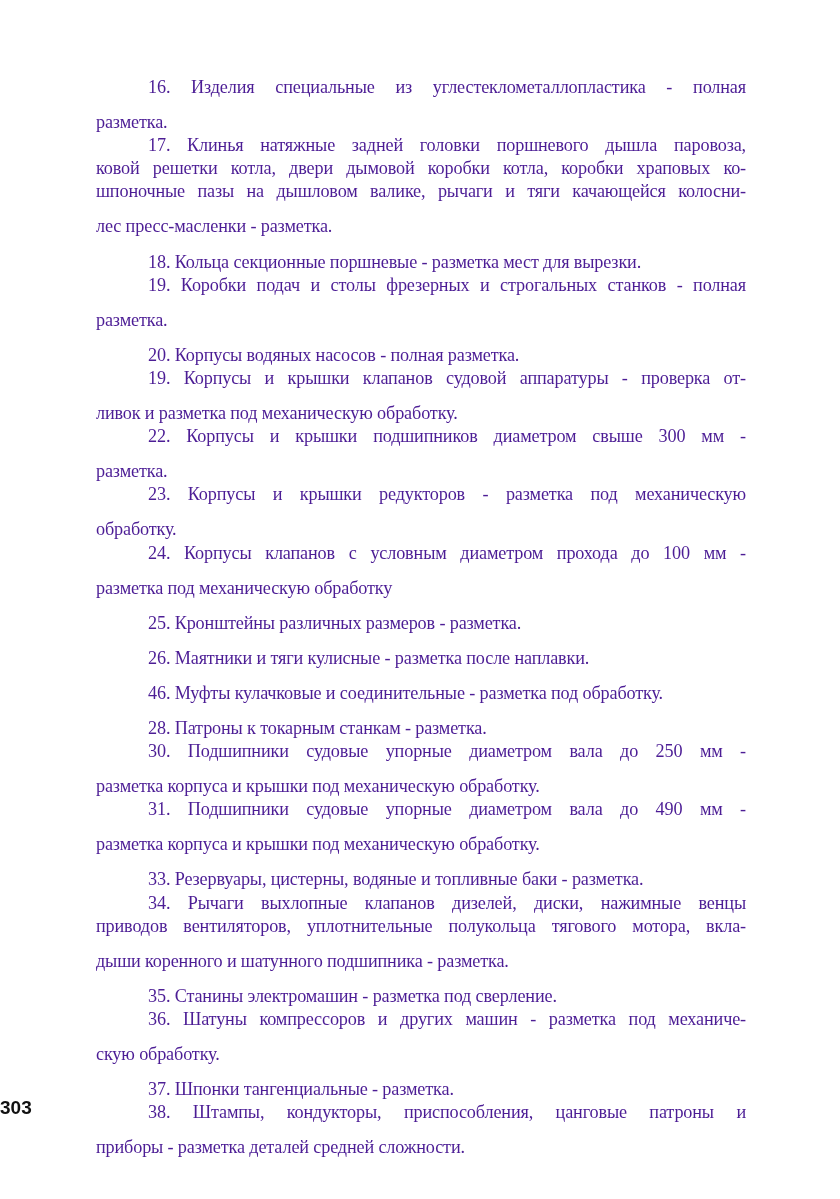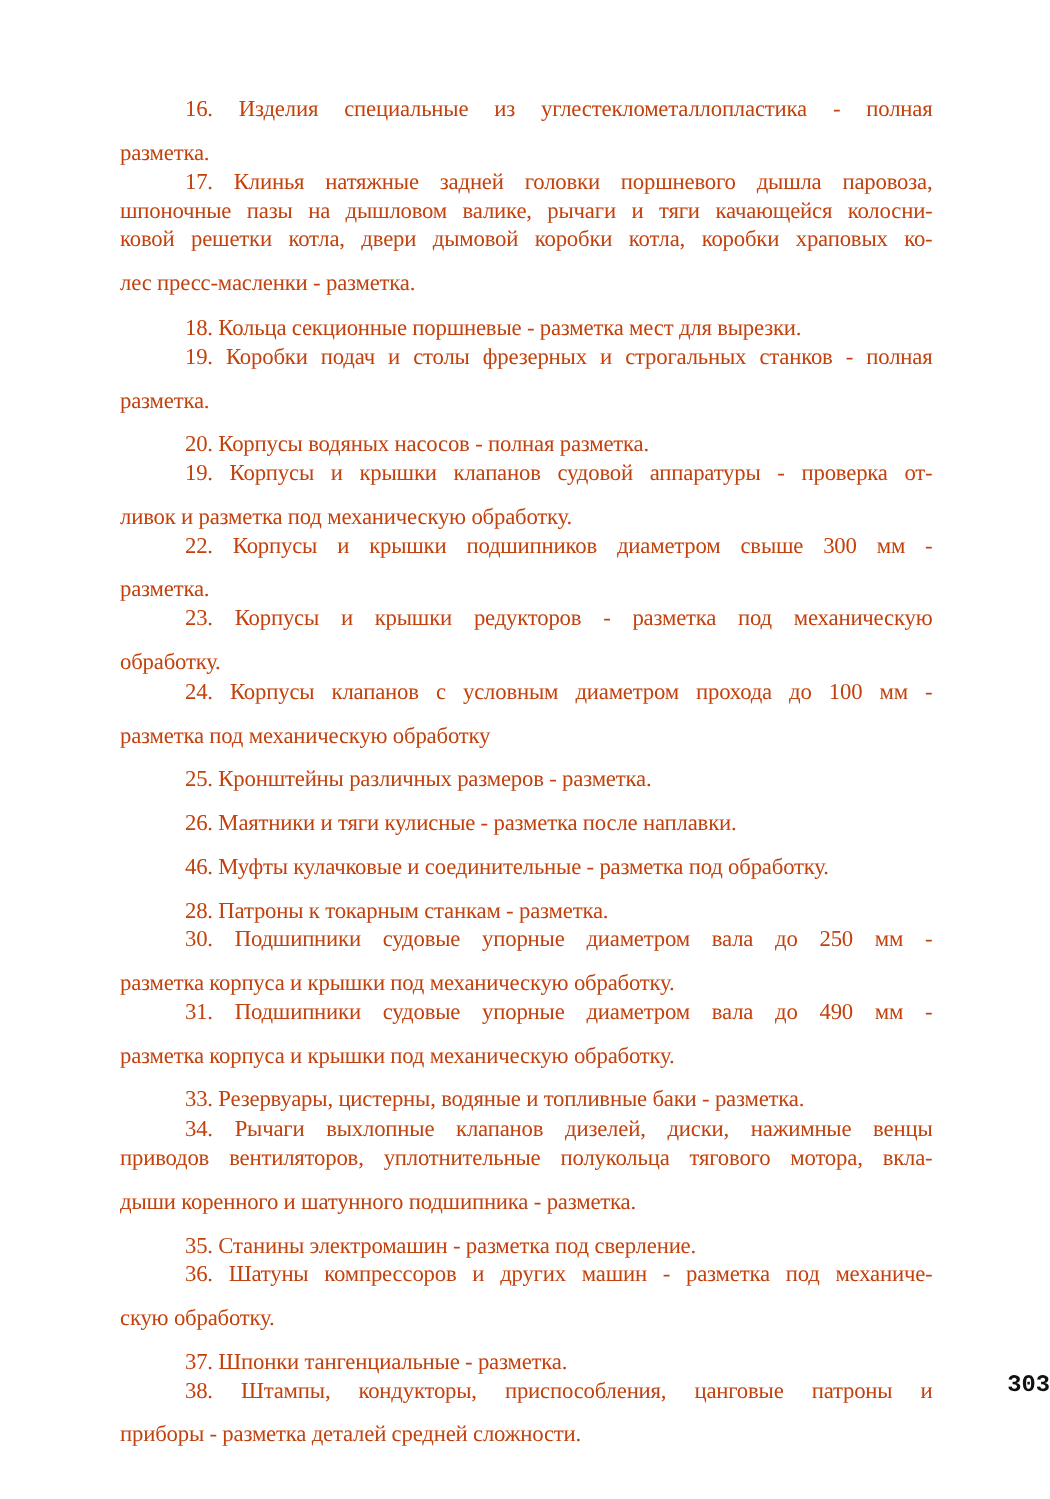--- a/index.html
+++ b/index.html
@@ -1,47 +1,47 @@
 <!DOCTYPE html>
 <html><head>
   <meta charset="utf-8">
   <style>
     html, body { margin: 0; padding: 0; background: #ffffff; }
     body { width: 840px; height: 1199px; position: relative; overflow: hidden; }
     .page {
       position: absolute; left: 96px; top: 76px; width: 650px;
       font-family: "Liberation Serif", "DejaVu Serif", serif;
-      font-size: 18.2px; color: #c2410c;
+      font-size: 18.2px; color: #4c1d95;
       letter-spacing: -0.15px;
     }
     .para { margin: 0; }
     .line {
       display: block; height: 23.1px; line-height: 23.1px;
       white-space: nowrap; text-align: justify; text-align-last: justify;
     }
     .line.first { padding-left: 52px; }
     .line.last { text-align-last: left; margin-top: 12px; }
     .page-number {
-      position: absolute; left: 0; right: 0; top: 1097px; text-align: right;
-      font-family: Liberation Mono, monospace;
+      position: absolute; left: 0; right: 0; top: 1097px; text-align: left;
+      font-family: Liberation Sans, sans-serif;
       font-weight: bold; font-size: 19px; color: #111111;
     }
   </style>
 </head>
 <body>
 
 <div class="page" id="doc-body">
     <div class="para">
       <span class="line first">16. Изделия специальные из углестеклометаллопластика - полная</span>
       <span class="line last">разметка.</span>
     </div>
     <div class="para">
       <span class="line first">17. Клинья натяжные задней головки поршневого дышла паровоза,</span>
+      <span class="line">ковой решетки котла, двери дымовой коробки котла, коробки храповых ко-</span>
       <span class="line">шпоночные пазы на дышловом валике, рычаги и тяги качающейся колосни-</span>
-      <span class="line">ковой решетки котла, двери дымовой коробки котла, коробки храповых ко-</span>
       <span class="line last">лес пресс-масленки - разметка.</span>
     </div>
     <div class="para">
       <span class="line first last">18. Кольца секционные поршневые - разметка мест для вырезки.</span>
     </div>
     <div class="para">
       <span class="line first">19. Коробки подач и столы фрезерных и строгальных станков - полная</span>
       <span class="line last">разметка.</span>
     </div>
     <div class="para">

